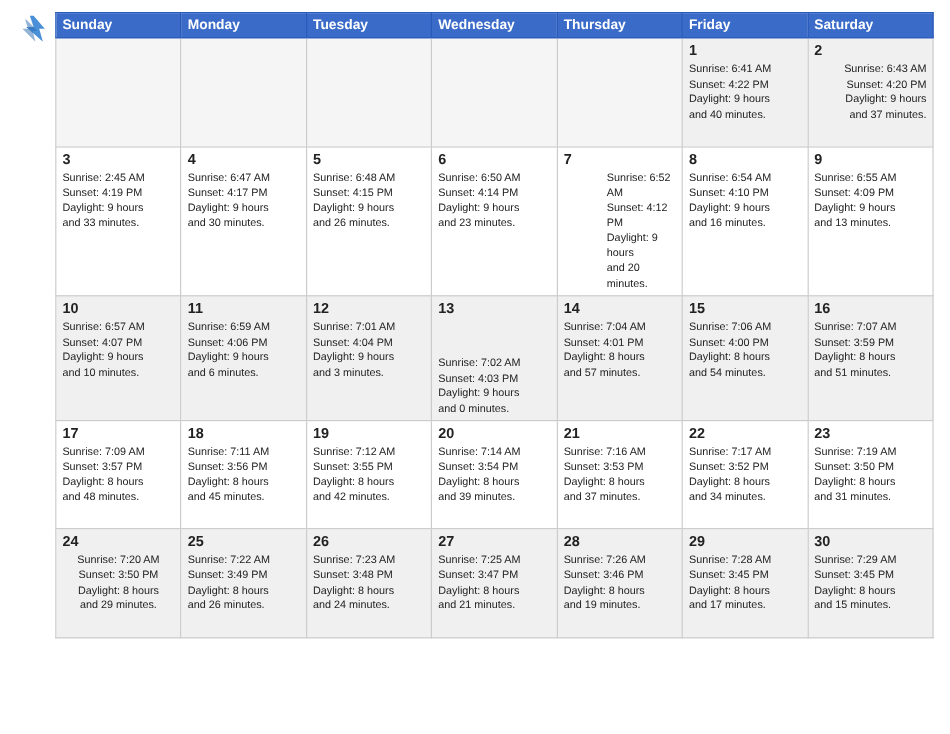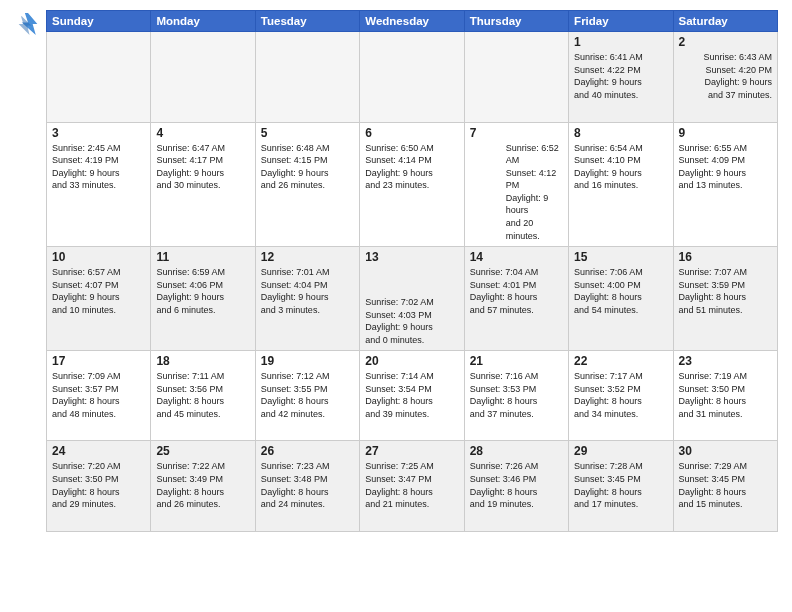--- a/index.html
+++ b/index.html
@@ -305,21 +305,21 @@
               <span class="day-num">23</span>
               <div class="day-info" style="white-space: pre-line;">Sunrise: 7:19 AM
 Sunset: 3:50 PM
 Daylight: 8 hours
 and 31 minutes.</div>
             </td>
           </tr>
           <tr>
             <td class="shade">
               <span class="day-num">24</span>
-              <div class="day-info" style="white-space: pre-line;">Sunrise: 7:20 AM
+              <div class="day-info" style="white-space: pre-line; text-align: center;">Sunrise: 7:20 AM
 Sunset: 3:50 PM
 Daylight: 8 hours
 and 29 minutes.</div>
             </td>
             <td class="shade">
               <span class="day-num">25</span>
               <div class="day-info" style="white-space: pre-line;">Sunrise: 7:22 AM
 Sunset: 3:49 PM
 Daylight: 8 hours
 and 26 minutes.</div>

